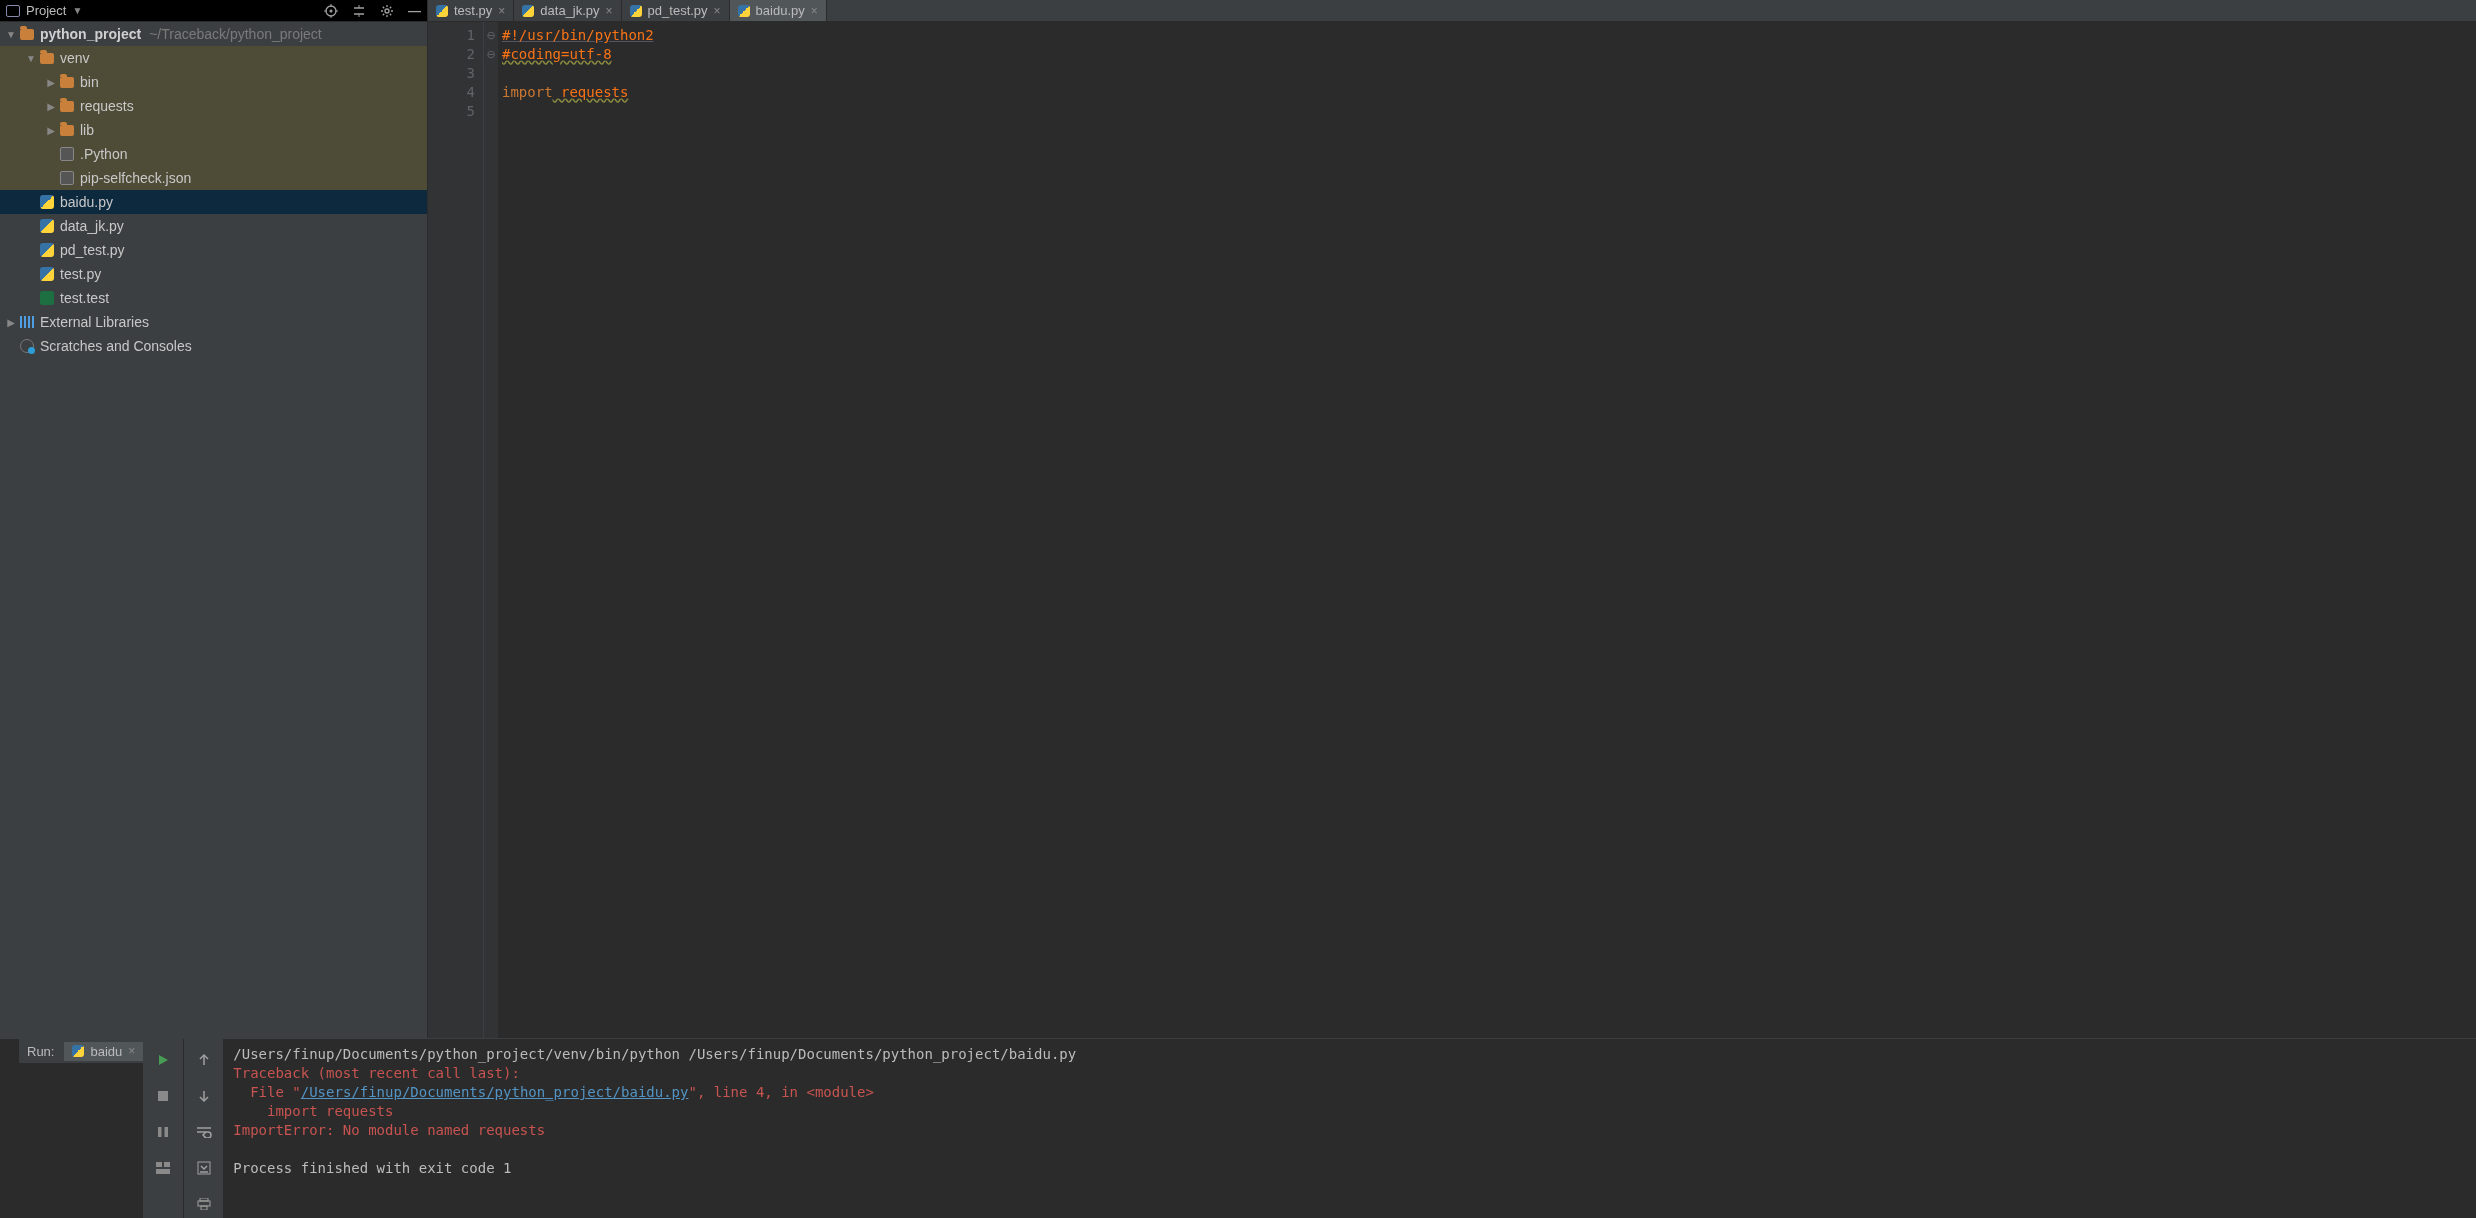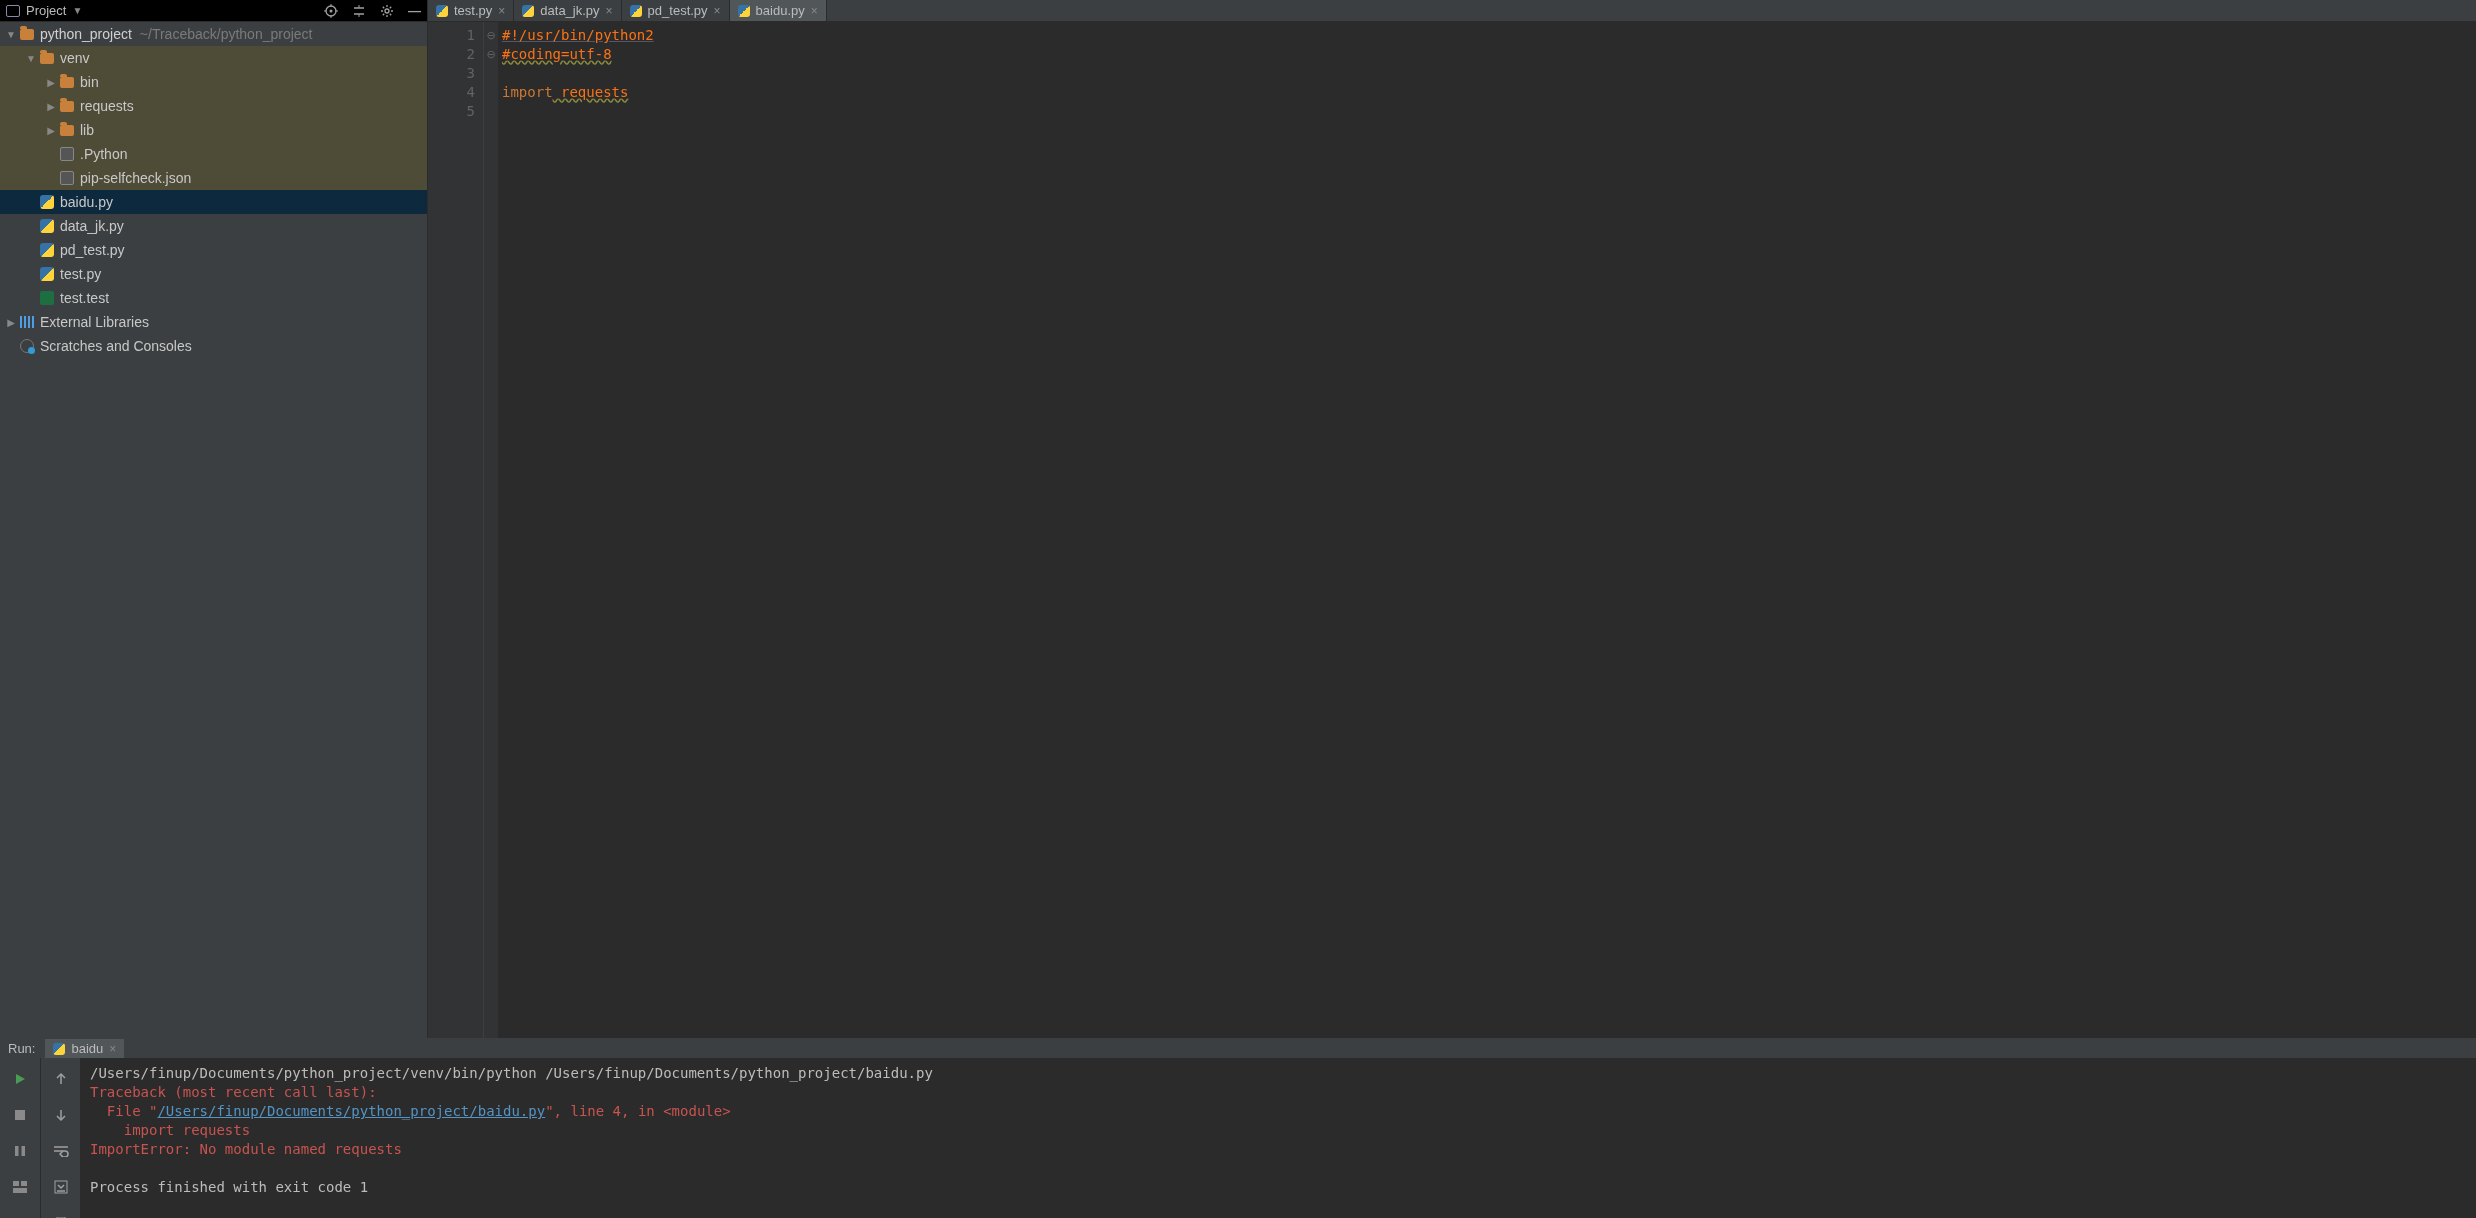--- a/index.html
+++ b/index.html
@@ -97,21 +97,21 @@
     background: repeating-linear-gradient(90deg,#4f9ee3 0 2px,#3c3f41 2px 4px);
   }
   .scratch-icon {
     width: 14px; height: 14px; display: inline-block;
     background: #3c3f41; border: 1px solid #777; border-radius: 50%;
     position: relative;
   }
   .scratch-icon::after{content:"";position:absolute;bottom:-2px;right:-2px;width:7px;height:7px;background:#2e9dd6;border-radius:50%;}
   .row-label { color: #c8c8c8; }
   .row-path { color: #7a7a7a; margin-left: 8px; }
-  .root-label { font-weight: normal; color: #d0d0d0; }
+  .root-label { font-weight: bold; color: #d0d0d0; }
 
   
   .editor-area {
     flex: 1;
     display: flex;
     flex-direction: column;
     background: #2b2b2b;
     min-width: 0;
   }
   .tab-bar {
@@ -166,21 +166,22 @@
   .code .kw { color: #cc7832; }
   .code .wavy { text-decoration: underline wavy #8c8c3f; }
   .current-line { background: #323232; display: block; }
 
   
   .run-panel {
     height: 180px;
     background: #2b2b2b;
     border-top: 1px solid #3c3f41;
     display: flex;
-    flex-direction: column;
+    flex-direction: row;
+    padding-left: 19px;
   }
   .run-header {
     height: 24px;
     background: #3c3f41;
     display: flex; align-items: center;
     padding-left: 8px; gap: 10px;
     font-size: 13px;
   }
   .run-tab {
     display: flex; align-items: center; gap: 6px;

